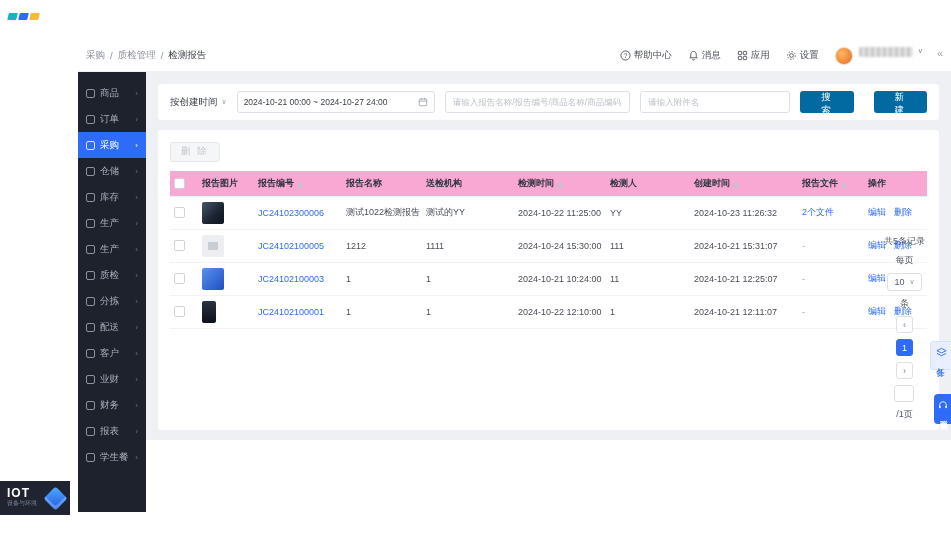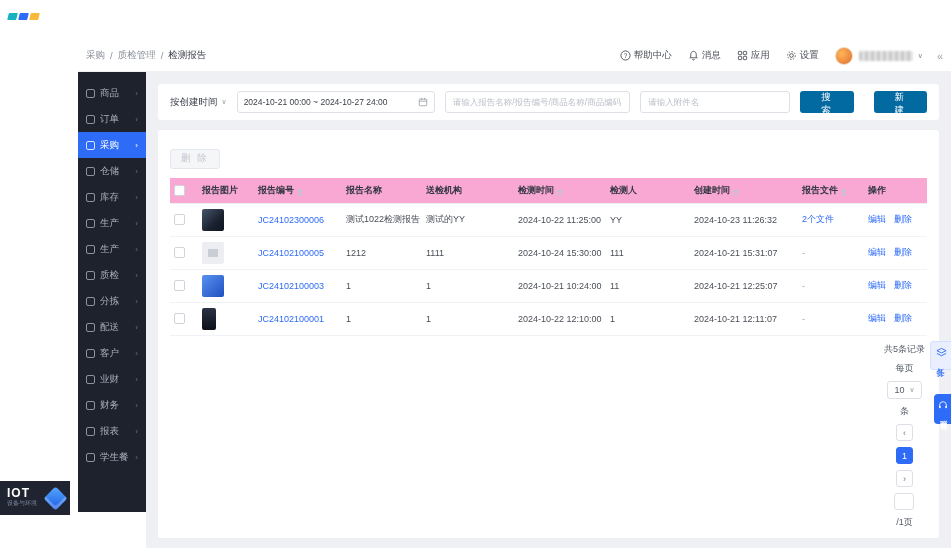--- a/index.html
+++ b/index.html
@@ -12,21 +12,21 @@
   .corner-logo .b1 { background:#17b3c1; }
   .corner-logo .b2 { background:#2e6bf6; }
   .corner-logo .b3 { background:#f6b93b; }
 
   
   .topbar { position:absolute; left:78px; top:40px; width:873px; height:32px; background:#fff;
             border-bottom:1px solid #f0f1f4; display:flex; align-items:center; justify-content:space-between;
             padding:0 8px; }
   .crumbs { font-size:9.5px; color:#8a8f99; display:flex; gap:5px; align-items:center; }
   .crumbs .cur { color:#3a3f47; }
-  .top-right { display:flex; align-items:center; }
+  .top-right { display:flex; }
   .top-item { display:flex; align-items:center; gap:3px; font-size:9.5px; color:#4a4f57; margin-left:16px; cursor:pointer; }
   .top-item svg { display:block; }
   .avatar { width:18px; height:18px; border-radius:50%; margin-left:16px;
             background:radial-gradient(circle at 35% 35%, #ffb65c, #e8833a 70%); border:1px solid #f0d9c2; }
   .uname { width:54px; height:10px; margin-left:6px; border-radius:2px;
            background:repeating-linear-gradient(90deg,#c8c8c8 0 3px,#e3e3e3 3px 6px); filter:blur(1.2px); }
   .u-caret { font-size:7px; color:#888; margin-left:5px; }
   .collapse { font-size:11px; color:#9aa0aa; margin-left:14px; cursor:pointer; }
 
   
@@ -41,41 +41,41 @@
 
   
   .brand-block { position:absolute; left:0; top:481px; width:70px; height:34px; background:#1f2430;
                  display:flex; align-items:center; justify-content:space-between; padding:0 6px 0 7px; }
   .bb-title { color:#fff; font-weight:bold; font-size:12px; letter-spacing:1px; line-height:11px; }
   .bb-sub { color:#7f8aa3; font-size:6px; }
   .bb-logo { width:17px; height:17px; border-radius:3px; transform:rotate(45deg);
              background:linear-gradient(135deg,#55a8ff,#1b5ae0); box-shadow:inset -3px -3px 0 rgba(255,255,255,.25); }
 
   
-  .content { position:absolute; left:146px; top:72px; width:805px; height:476px; background:#eef0f4;
+  .content { position:absolute; left:146px; top:72px; width:805px; height:368px; background:#eef0f4;
              padding:12px 12px 10px; display:flex; flex-direction:column; gap:10px; }
   .card { background:#fff; border-radius:3px; }
   .filter-card { height:36px; display:flex; align-items:center; gap:10px; padding:0 12px; flex:none; }
   .fl-field { display:flex; align-items:center; gap:4px; font-size:9.5px; color:#3a3f47; cursor:pointer; flex:none; }
   .fl-field .caret, .pg-size .caret { font-size:7px; color:#999; }
   .date-box { display:flex; align-items:center; gap:6px; height:22px; border:1px solid #dcdfe6; border-radius:3px;
               padding:0 6px; background:#fff; flex:none; }
   .date-box input { border:none; outline:none; width:168px; font-size:8.5px; color:#3a3f47; font-family:inherit; background:transparent; }
   .inp { height:22px; border:1px solid #dcdfe6; border-radius:3px; padding:0 7px; font-size:8.5px; color:#333;
          font-family:inherit; outline:none; }
   .inp::placeholder { color:#b9bec7; }
   .kw { width:188px; }
   .att { width:152px; }
   .btn { height:22px; padding:0 13px; border:none; border-radius:3px; font-size:9.5px; cursor:pointer;
          font-family:inherit; letter-spacing:2px; }
   .btn.primary { background:#0369a1; color:#fff; }
   .spacer { flex:1; }
   .btn.disabled { background:#f5f6f8; color:#c3c7cf; border:1px solid #e4e7ec; height:20px; padding:0 10px; cursor:not-allowed; }
 
-  .table-card { flex:1; position:relative; padding:17px 12px; overflow:hidden; }
+  .table-card { flex:1; position:relative; padding:10px 12px; overflow:hidden; }
   table { width:100%; border-collapse:collapse; table-layout:fixed; margin-top:9px; }
   thead th { background:#f9a8d4; text-align:left; font-size:9px; color:#303540; font-weight:bold;
              padding:6px 4px; border-bottom:1px solid #eceef2; white-space:nowrap; overflow:hidden; }
   tbody td { font-size:9px; color:#4a4f57; padding:5px 4px; border-bottom:1px solid #f1f2f5;
              white-space:nowrap; overflow:hidden; }
   .cb { display:inline-block; width:11px; height:11px; border:1px solid #cfd3da; border-radius:2px; background:#fff;
         vertical-align:middle; cursor:pointer; }
   .sorter { display:inline-flex; flex-direction:column; gap:1px; margin-left:3px; vertical-align:1px; }
   .sorter i { width:0; height:0; border-left:3px solid transparent; border-right:3px solid transparent; }
   .sorter .up { border-bottom:3.5px solid #c0c4cc; }

